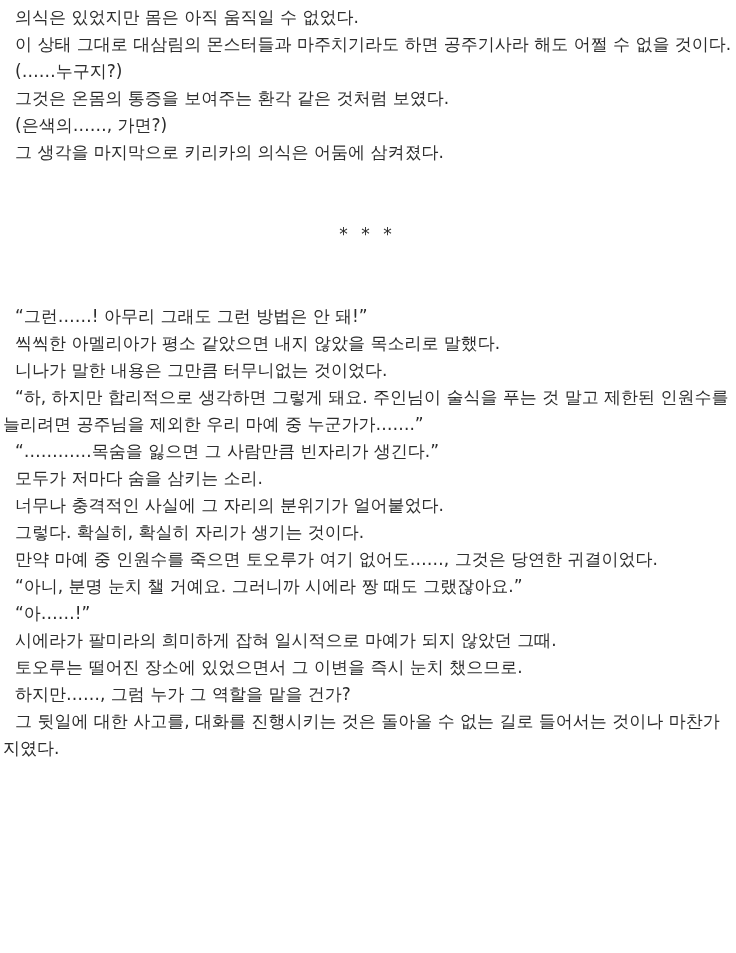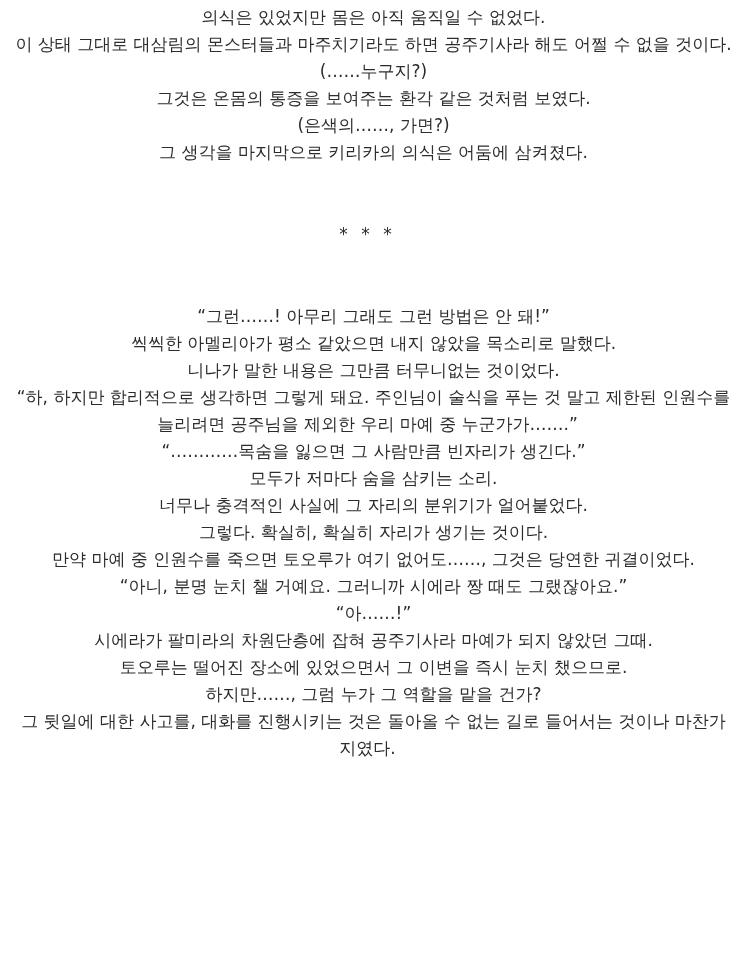--- a/index.html
+++ b/index.html
@@ -21,21 +21,20 @@
     font-size: 17px;
     line-height: 27px;
     color: #2c2c2c;
     letter-spacing: 0px;
     word-break: normal;
     overflow-wrap: break-word;
   }
   .page p {
     margin: 0;
     text-indent: 12px;
-    text-align: center;
   }
   .divider {
     text-align: center;
     text-indent: 0;
     margin: 55px 0;
     letter-spacing: 4px;
     color: #2c2c2c;
   }
 </style>
 </head>
@@ -59,19 +58,19 @@
     <p>씩씩한 아멜리아가 평소 같았으면 내지 않았을 목소리로 말했다.</p>
     <p>니나가 말한 내용은 그만큼 터무니없는 것이었다.</p>
     <p>“하, 하지만 합리적으로 생각하면 그렇게 돼요. 주인님이 술식을 푸는 것 말고 제한된 인원수를 늘리려면 공주님을 제외한 우리 마예 중 누군가가…….”</p>
     <p>“…………목숨을 잃으면 그 사람만큼 빈자리가 생긴다.”</p>
     <p>모두가 저마다 숨을 삼키는 소리.</p>
     <p>너무나 충격적인 사실에 그 자리의 분위기가 얼어붙었다.</p>
     <p>그렇다. 확실히, 확실히 자리가 생기는 것이다.</p>
     <p>만약 마예 중 인원수를 죽으면 토오루가 여기 없어도……, 그것은 당연한 귀결이었다.</p>
     <p>“아니, 분명 눈치 챌 거예요. 그러니까 시에라 짱 때도 그랬잖아요.”</p>
     <p>“아……!”</p>
-    <p>시에라가 팔미라의 차원단층에 잡혀 공주기사라 마예가 되지 않았던 그때.</p>
+    <p>시에라가 팔미라의 희미하게 잡혀 일시적으로 마예가 되지 않았던 그때.</p>
     <p>토오루는 떨어진 장소에 있었으면서 그 이변을 즉시 눈치 챘으므로.</p>
     <p>하지만……, 그럼 누가 그 역할을 맡을 건가?</p>
     <p>그 뒷일에 대한 사고를, 대화를 진행시키는 것은 돌아올 수 없는 길로 들어서는 것이나 마찬가지였다.</p>
   </section>
 
 </div>
 
 </body></html>

